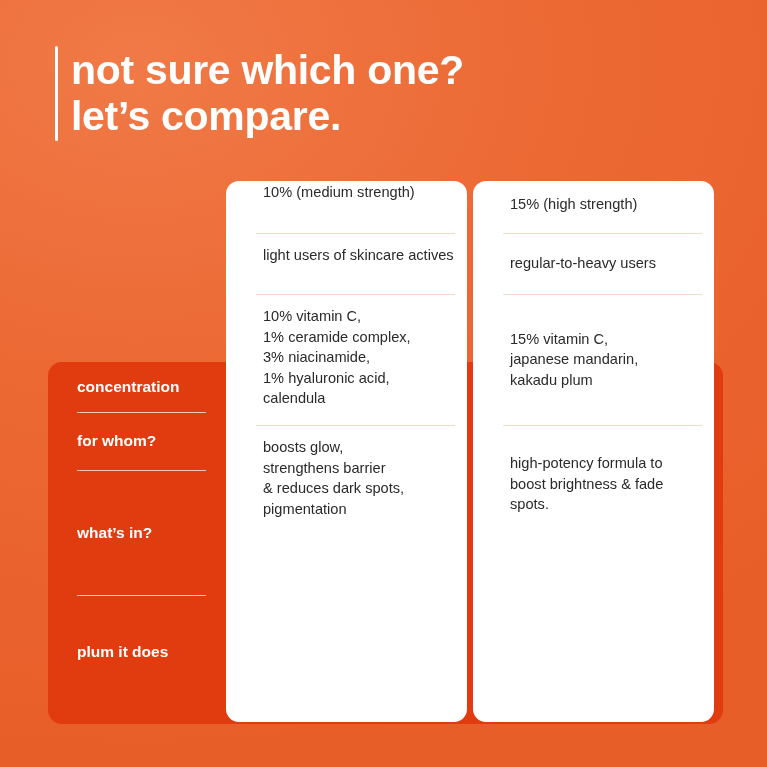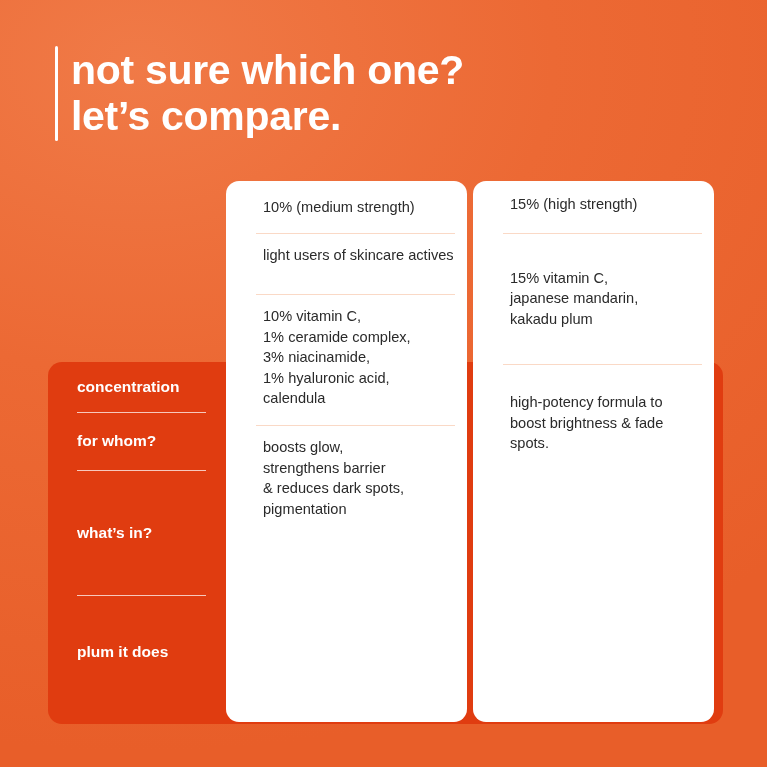--- a/index.html
+++ b/index.html
@@ -379,21 +379,21 @@
   .cell + .cell::before {
     content: "";
     position: absolute;
     left: 12px;
     right: 12px;
     top: 0;
     height: 1px;
     background: #FAD9C6;
   }
   .col-a .cell { justify-content: flex-start; padding-top: 12px; }
-  .col-a .cell.r1 { padding-top: 16px; }
+  .col-a .cell.r1 { padding-top: 1px; }
   .col-b .cell { justify-content: center; padding-top: 0; }
   .col-b .cell.r1 { justify-content: flex-start; padding-top: 13px; }
 </style>
 </head>
 <body>
 
 <div id="page">
 
   <div class="heading-block">
     <div class="heading-rule"></div>
@@ -484,20 +484,21 @@
         <div class="blob"></div>
       </div>
 
       <div class="cap-b"></div>
 
       <div class="pct">15%</div>
     </div>
 
     <div class="cells">
       <div class="cell r1" style="height:52px">15% (high strength)</div>
+      <div class="cell" style="height:61px">regular-to-heavy users</div>
       <div class="cell" style="height:131px">15% vitamin C,
 japanese mandarin,
 kakadu plum</div>
       <div class="cell" style="height:118px">high-potency formula to boost brightness &amp; fade spots.</div>
     </div>
   </div>
 
 </div>
 
 </body></html>

